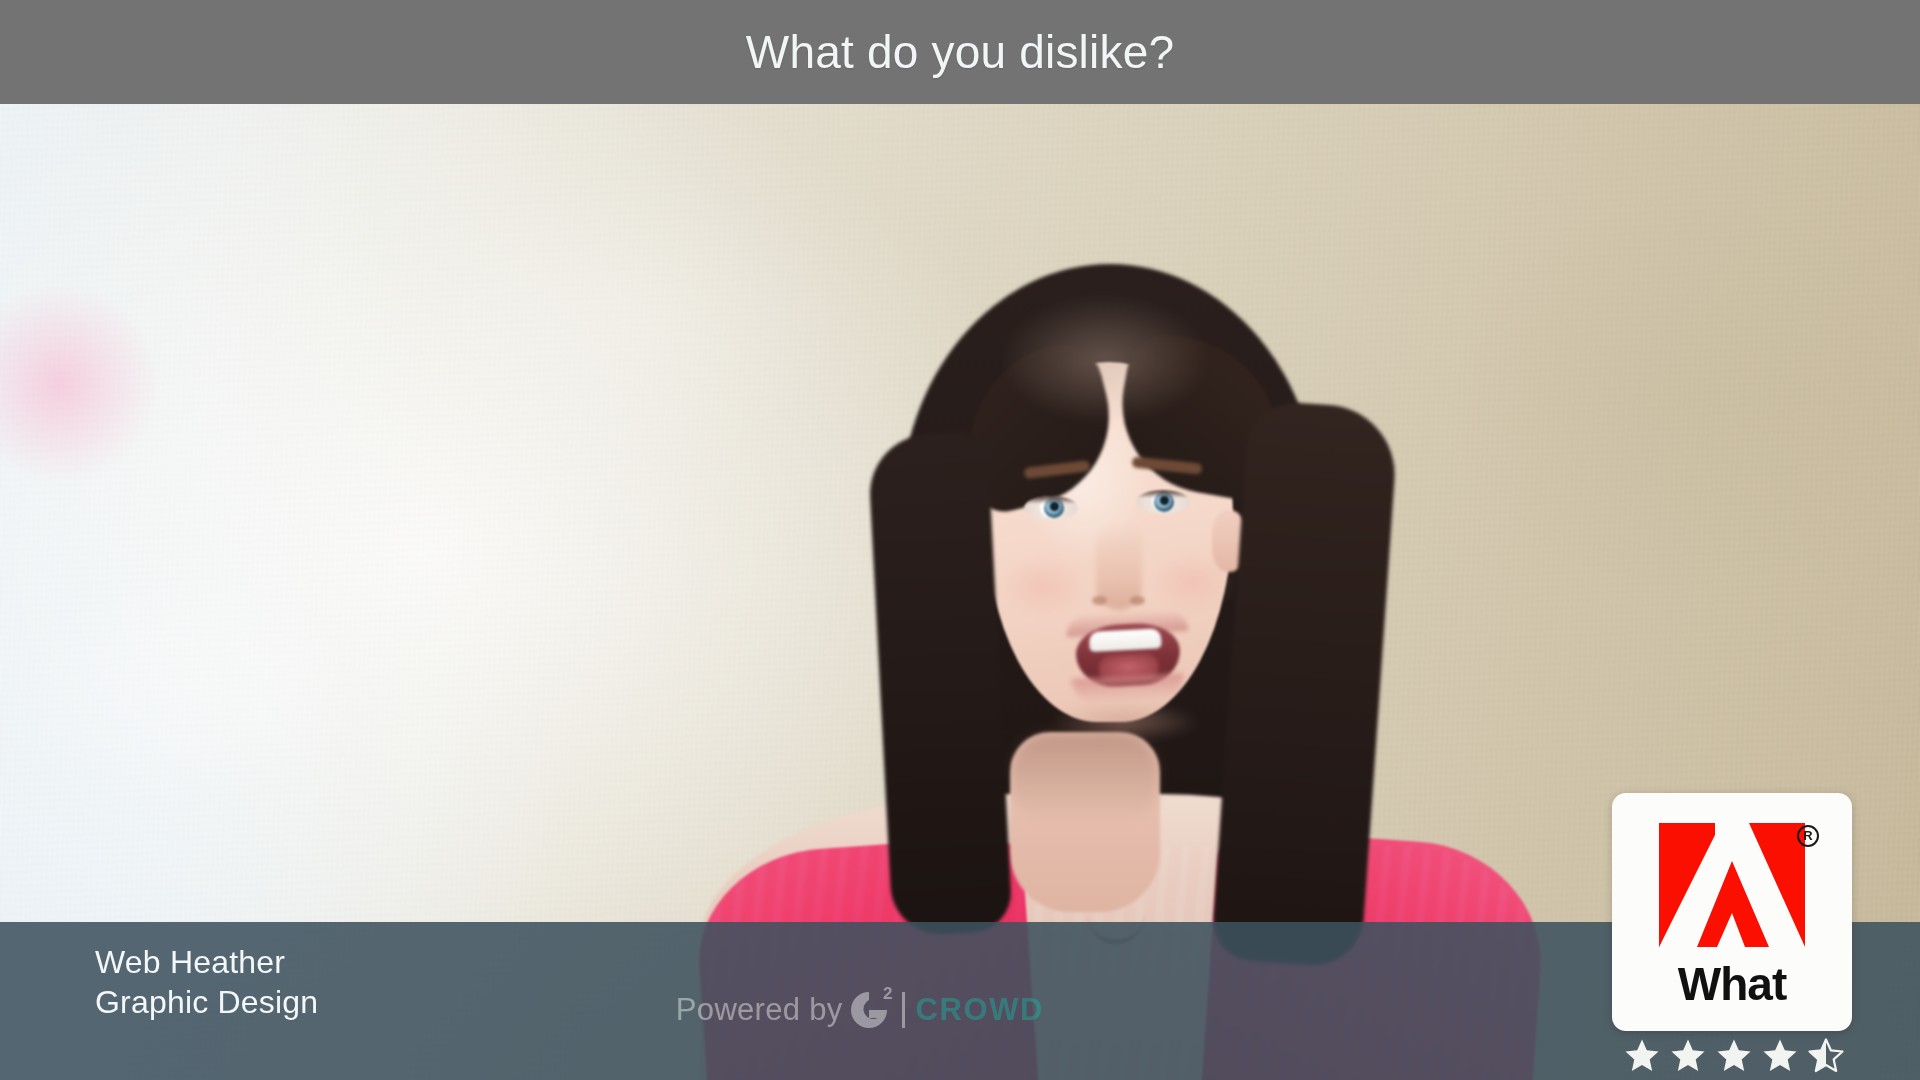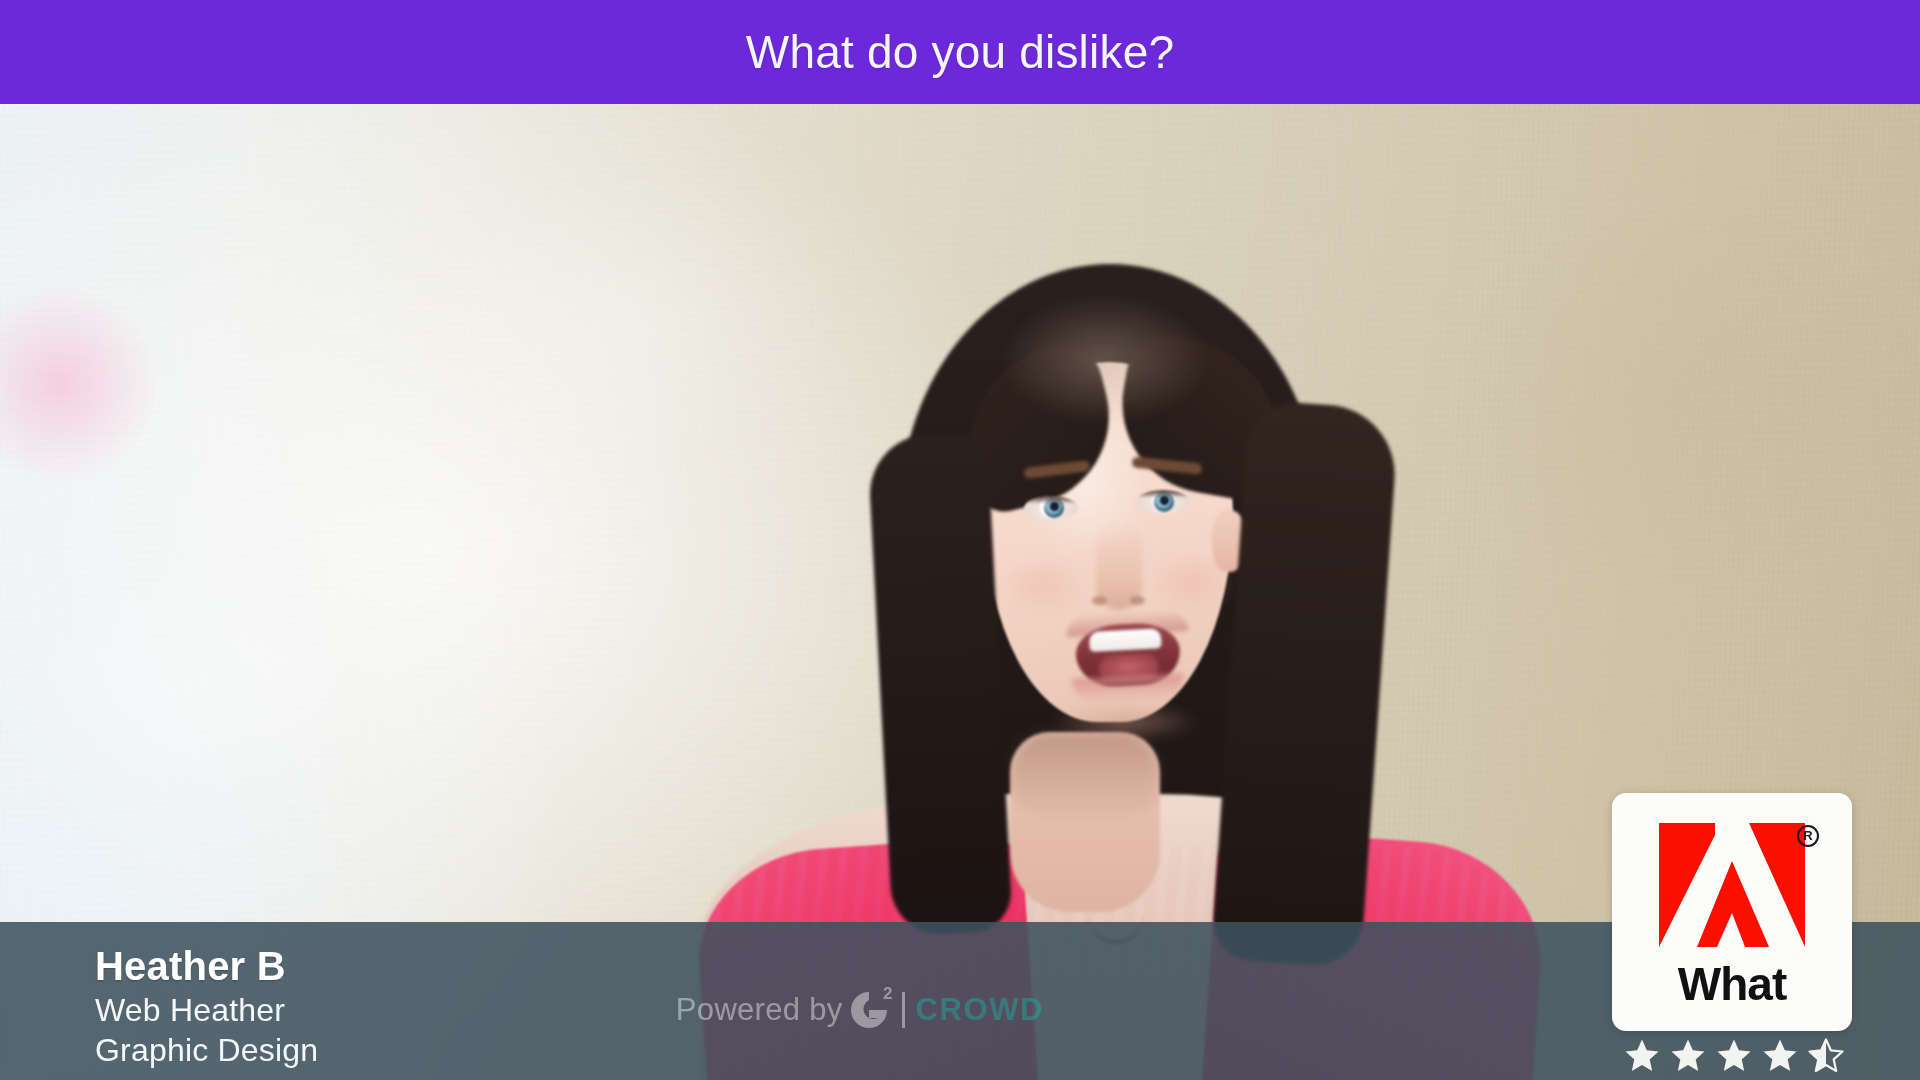--- a/index.html
+++ b/index.html
@@ -5,21 +5,21 @@
 <style>
   * { margin:0; padding:0; box-sizing:border-box; }
   html,body { width:1920px; height:1080px; overflow:hidden; background:#000; }
   body { font-family:"Liberation Sans", sans-serif; }
 
   #screen { position:relative; width:1920px; height:1080px; overflow:hidden; }
 
   
   .header {
     position:absolute; left:0; top:0; width:1920px; height:104px;
-    background:#6d28d9;
+    background:#737373;
     display:flex; align-items:center; justify-content:center;
   }
   .header-title {
     color:#f2f5f6; font-size:46px; font-weight:400;
     letter-spacing:0.2px; line-height:1;
     text-shadow:0 1px 2px rgba(0,0,0,.12);
   }
 
   
   .stage {
@@ -351,21 +351,20 @@
       <div class="chin-shadow"></div>
     </div>
 
     <div class="video-soften"></div>
     <div class="vignette"></div>
   </div>
 
   <div class="bottom-bar"></div>
 
   <div class="speaker">
-    <div class="speaker-name">Heather B</div>
     <div class="speaker-role">Web Heather</div>
     <div class="speaker-cat">Graphic Design</div>
   </div>
 
   <div class="powered">
     <span class="powered-text">Powered by</span>
     <span class="g2mark">
       <span class="g2-circle">
         <svg viewBox="0 0 44 44" width="44" height="44" aria-hidden="true">
           <path d="M22 4 A18 18 0 1 0 40 22 L22 22 L22 30 L31 30 A10 10 0 1 1 22 12 Z" fill="#ffffff"></path>

